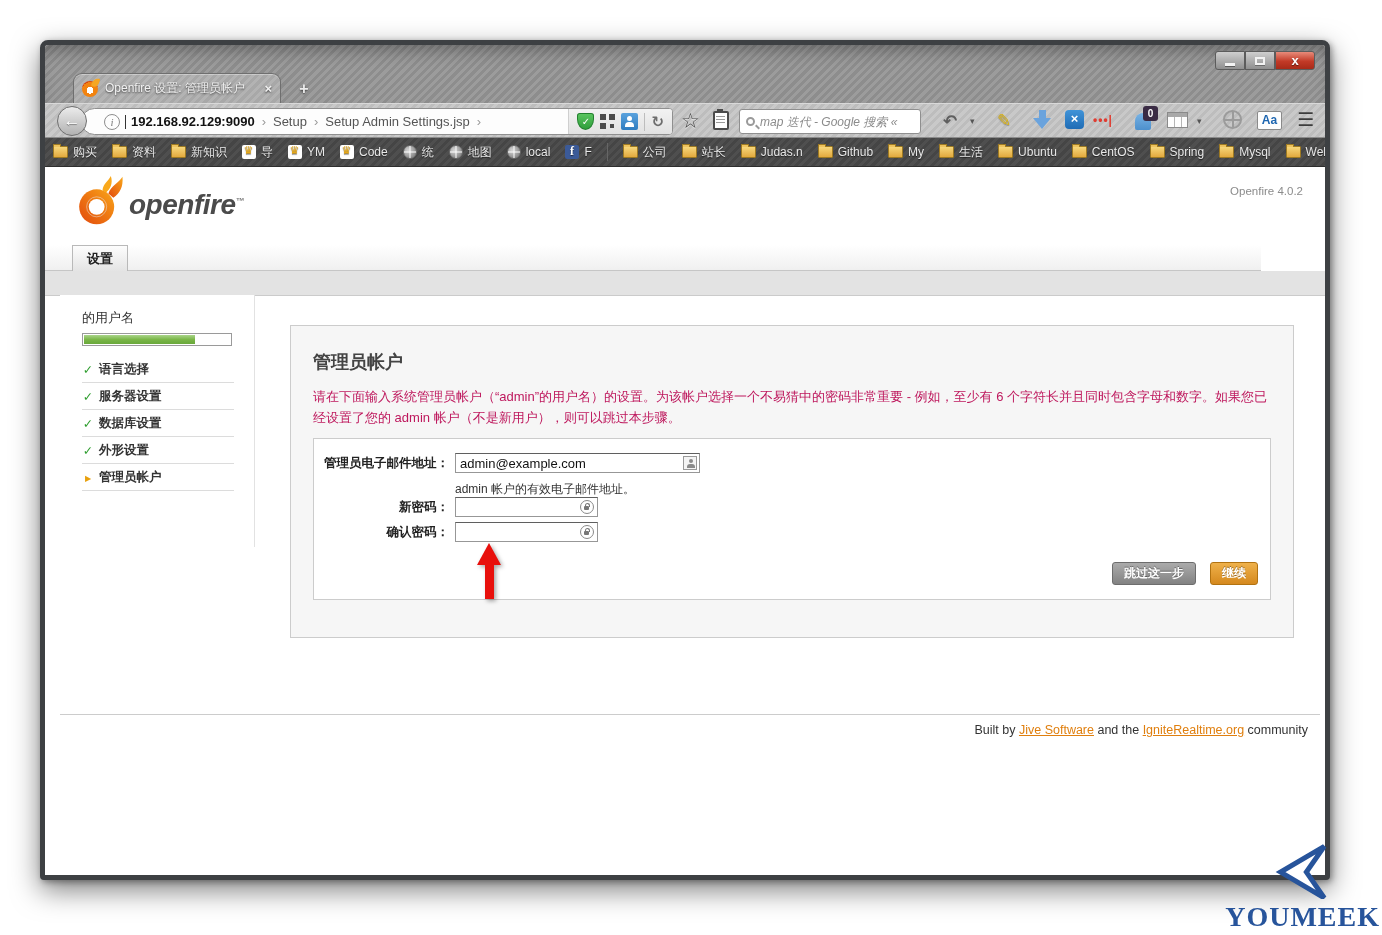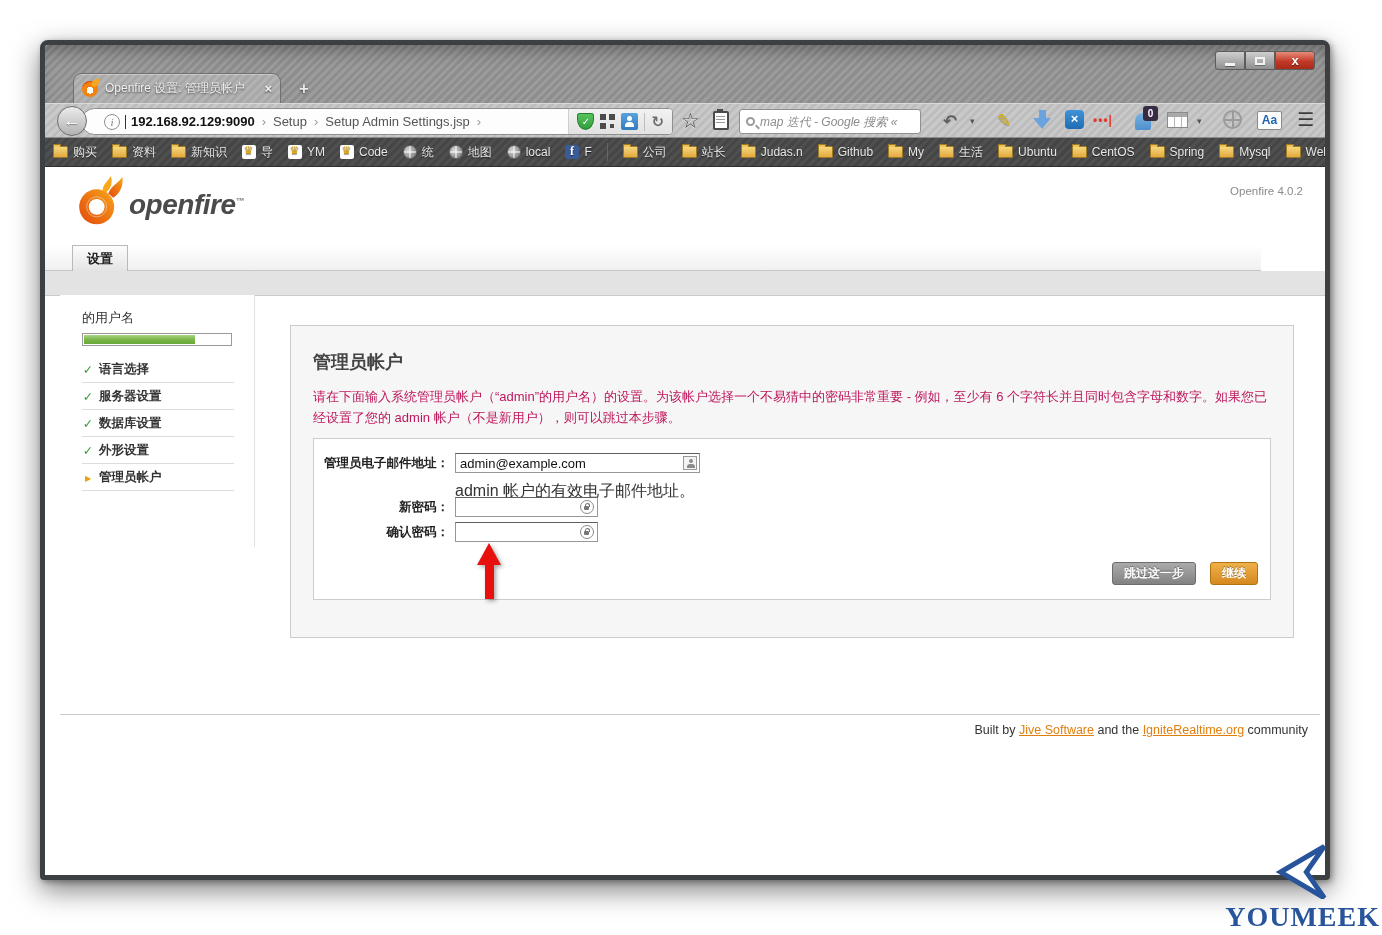--- a/index.html
+++ b/index.html
@@ -180,21 +180,21 @@
   .pw-input { width:143px; }
   .field-person-ic { position:absolute; right:3px; top:3px; width:14px; height:14px; border:1px solid #999;
                 background:#f4f4f4; }
   .field-person-ic::before { content:""; position:absolute; left:4.5px; top:2px; width:4px; height:4px; border-radius:50%; background:#8a8a8a;}
   .field-person-ic::after { content:""; position:absolute; left:2.5px; top:7px; width:8px; height:4px; border-radius:3px 3px 0 0; background:#8a8a8a;}
   .lock-circle-ic { position:absolute; right:4px; top:3px; width:14px; height:14px; border:1.5px solid #8a8a8a;
                 border-radius:50%; }
   .lock-circle-ic::before { content:""; position:absolute; left:3px; top:5px; width:5px; height:4px; background:#777; border-radius:1px;}
   .lock-circle-ic::after { content:""; position:absolute; left:3.5px; top:1.5px; width:3px; height:3px;
                 border:1.5px solid #777; border-bottom:none; border-radius:3px 3px 0 0;}
-  .fhelp { position:absolute; left:141px; top:42px; font-size:16px; color:#333; }
+  .fhelp { position:absolute; left:141px; top:42px; font-size:12px; color:#333; }
 
   .red-arrow { position:absolute; left:160px; top:104px; width:30px; height:58px;
                filter:drop-shadow(2px 2px 2px rgba(0,0,0,.35)); }
   .red-arrow .head { width:0; height:0; border-left:12px solid transparent; border-right:12px solid transparent;
                border-bottom:22px solid #e8100c; margin:0 auto; }
   .red-arrow .stem { width:9px; height:34px; background:#e8100c; margin:0 auto; }
 
   .form-btns { position:absolute; right:12px; bottom:14px; display:flex; gap:14px; }
   .btn { height:23px; padding:0 11px; font-size:12px; font-weight:bold; color:#fff; border-radius:3px;
          text-shadow:0 -1px 0 rgba(0,0,0,.35); line-height:21px; }

